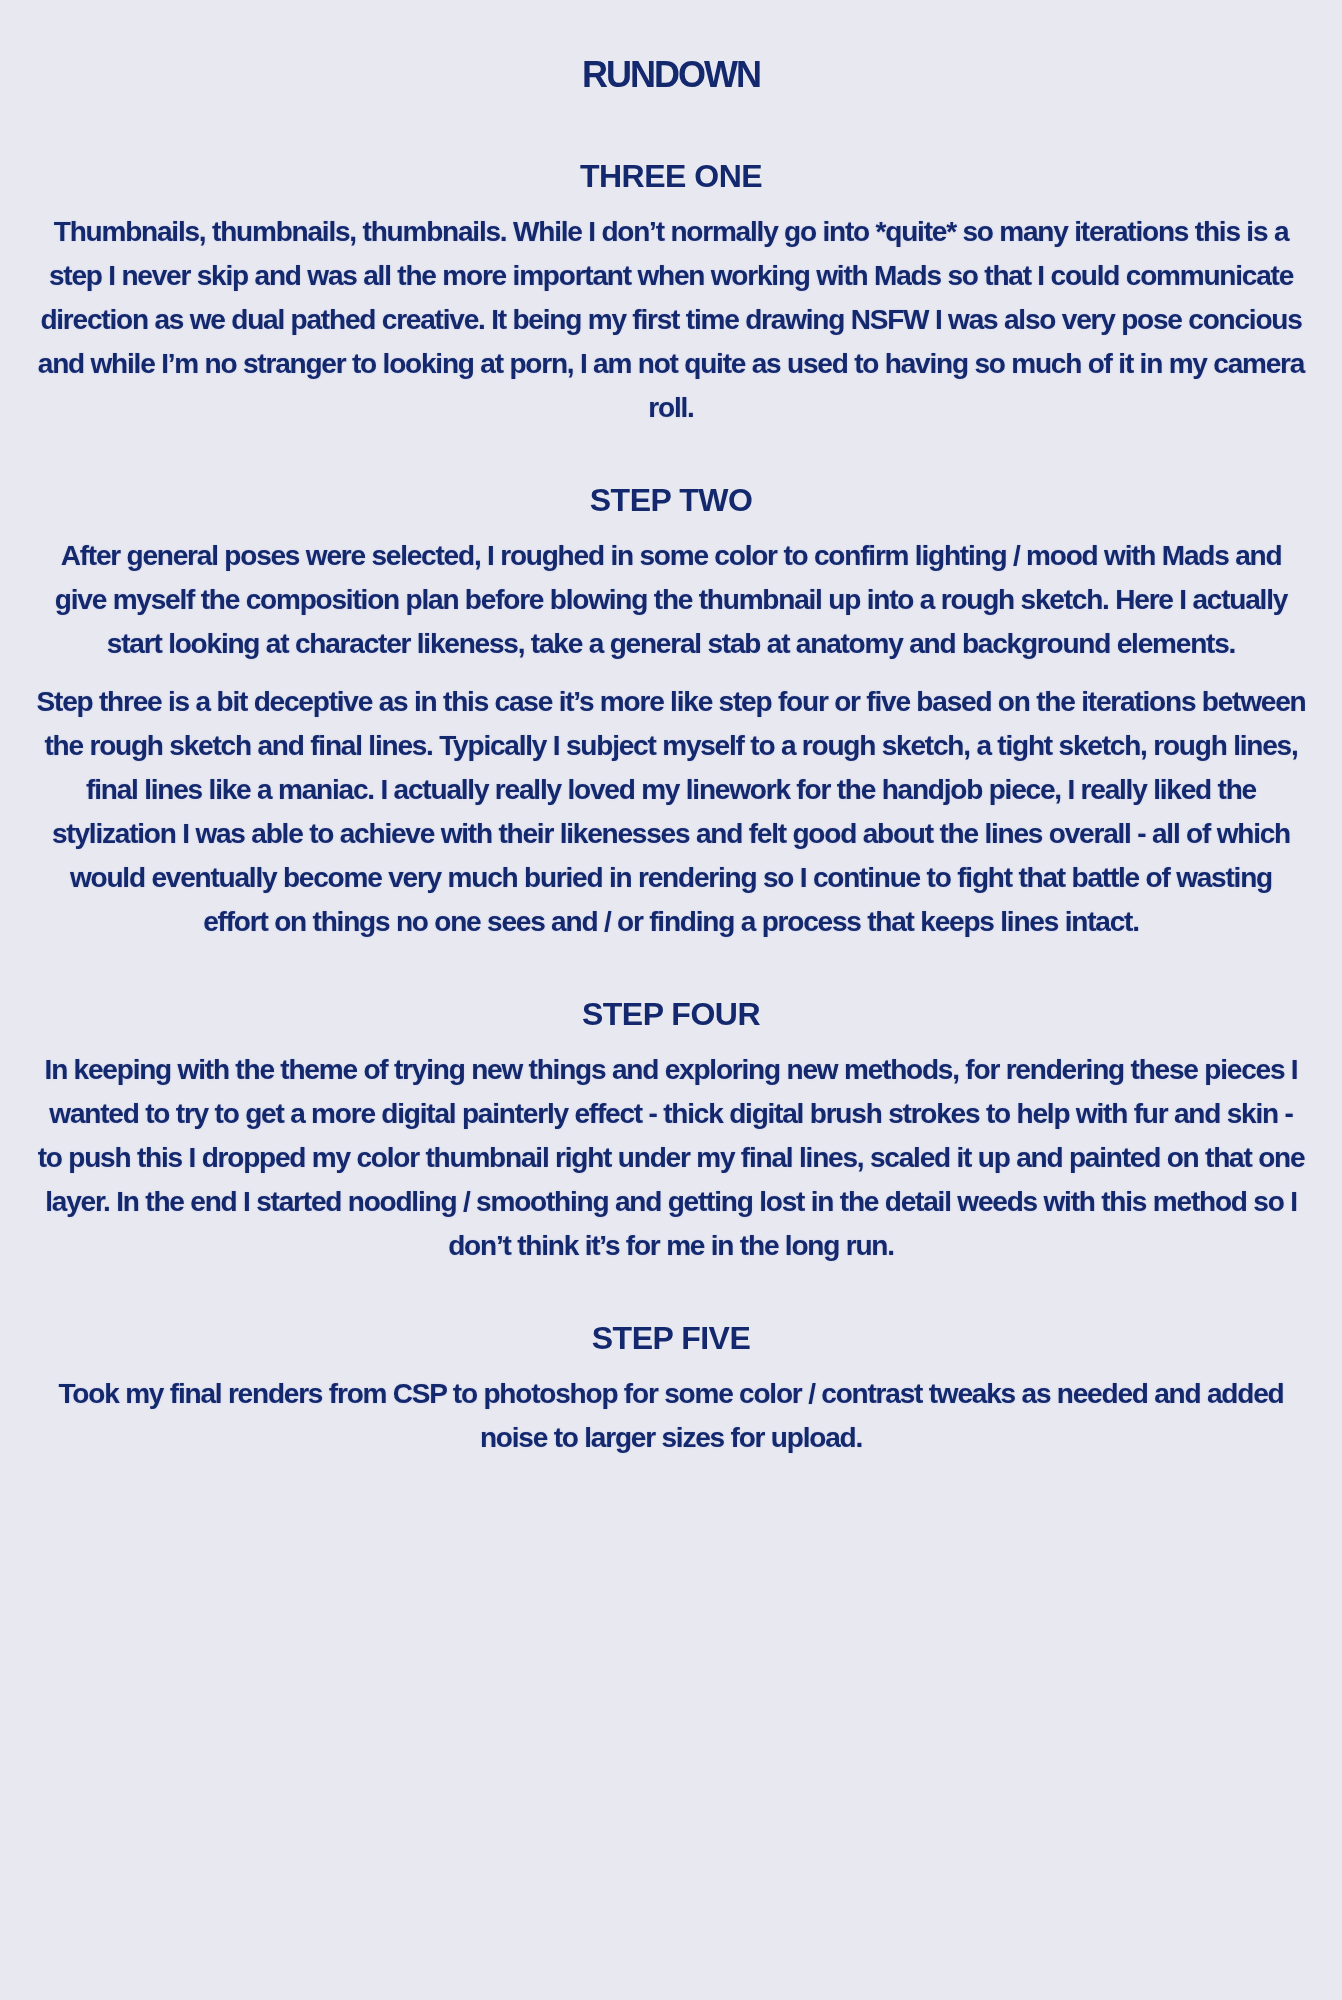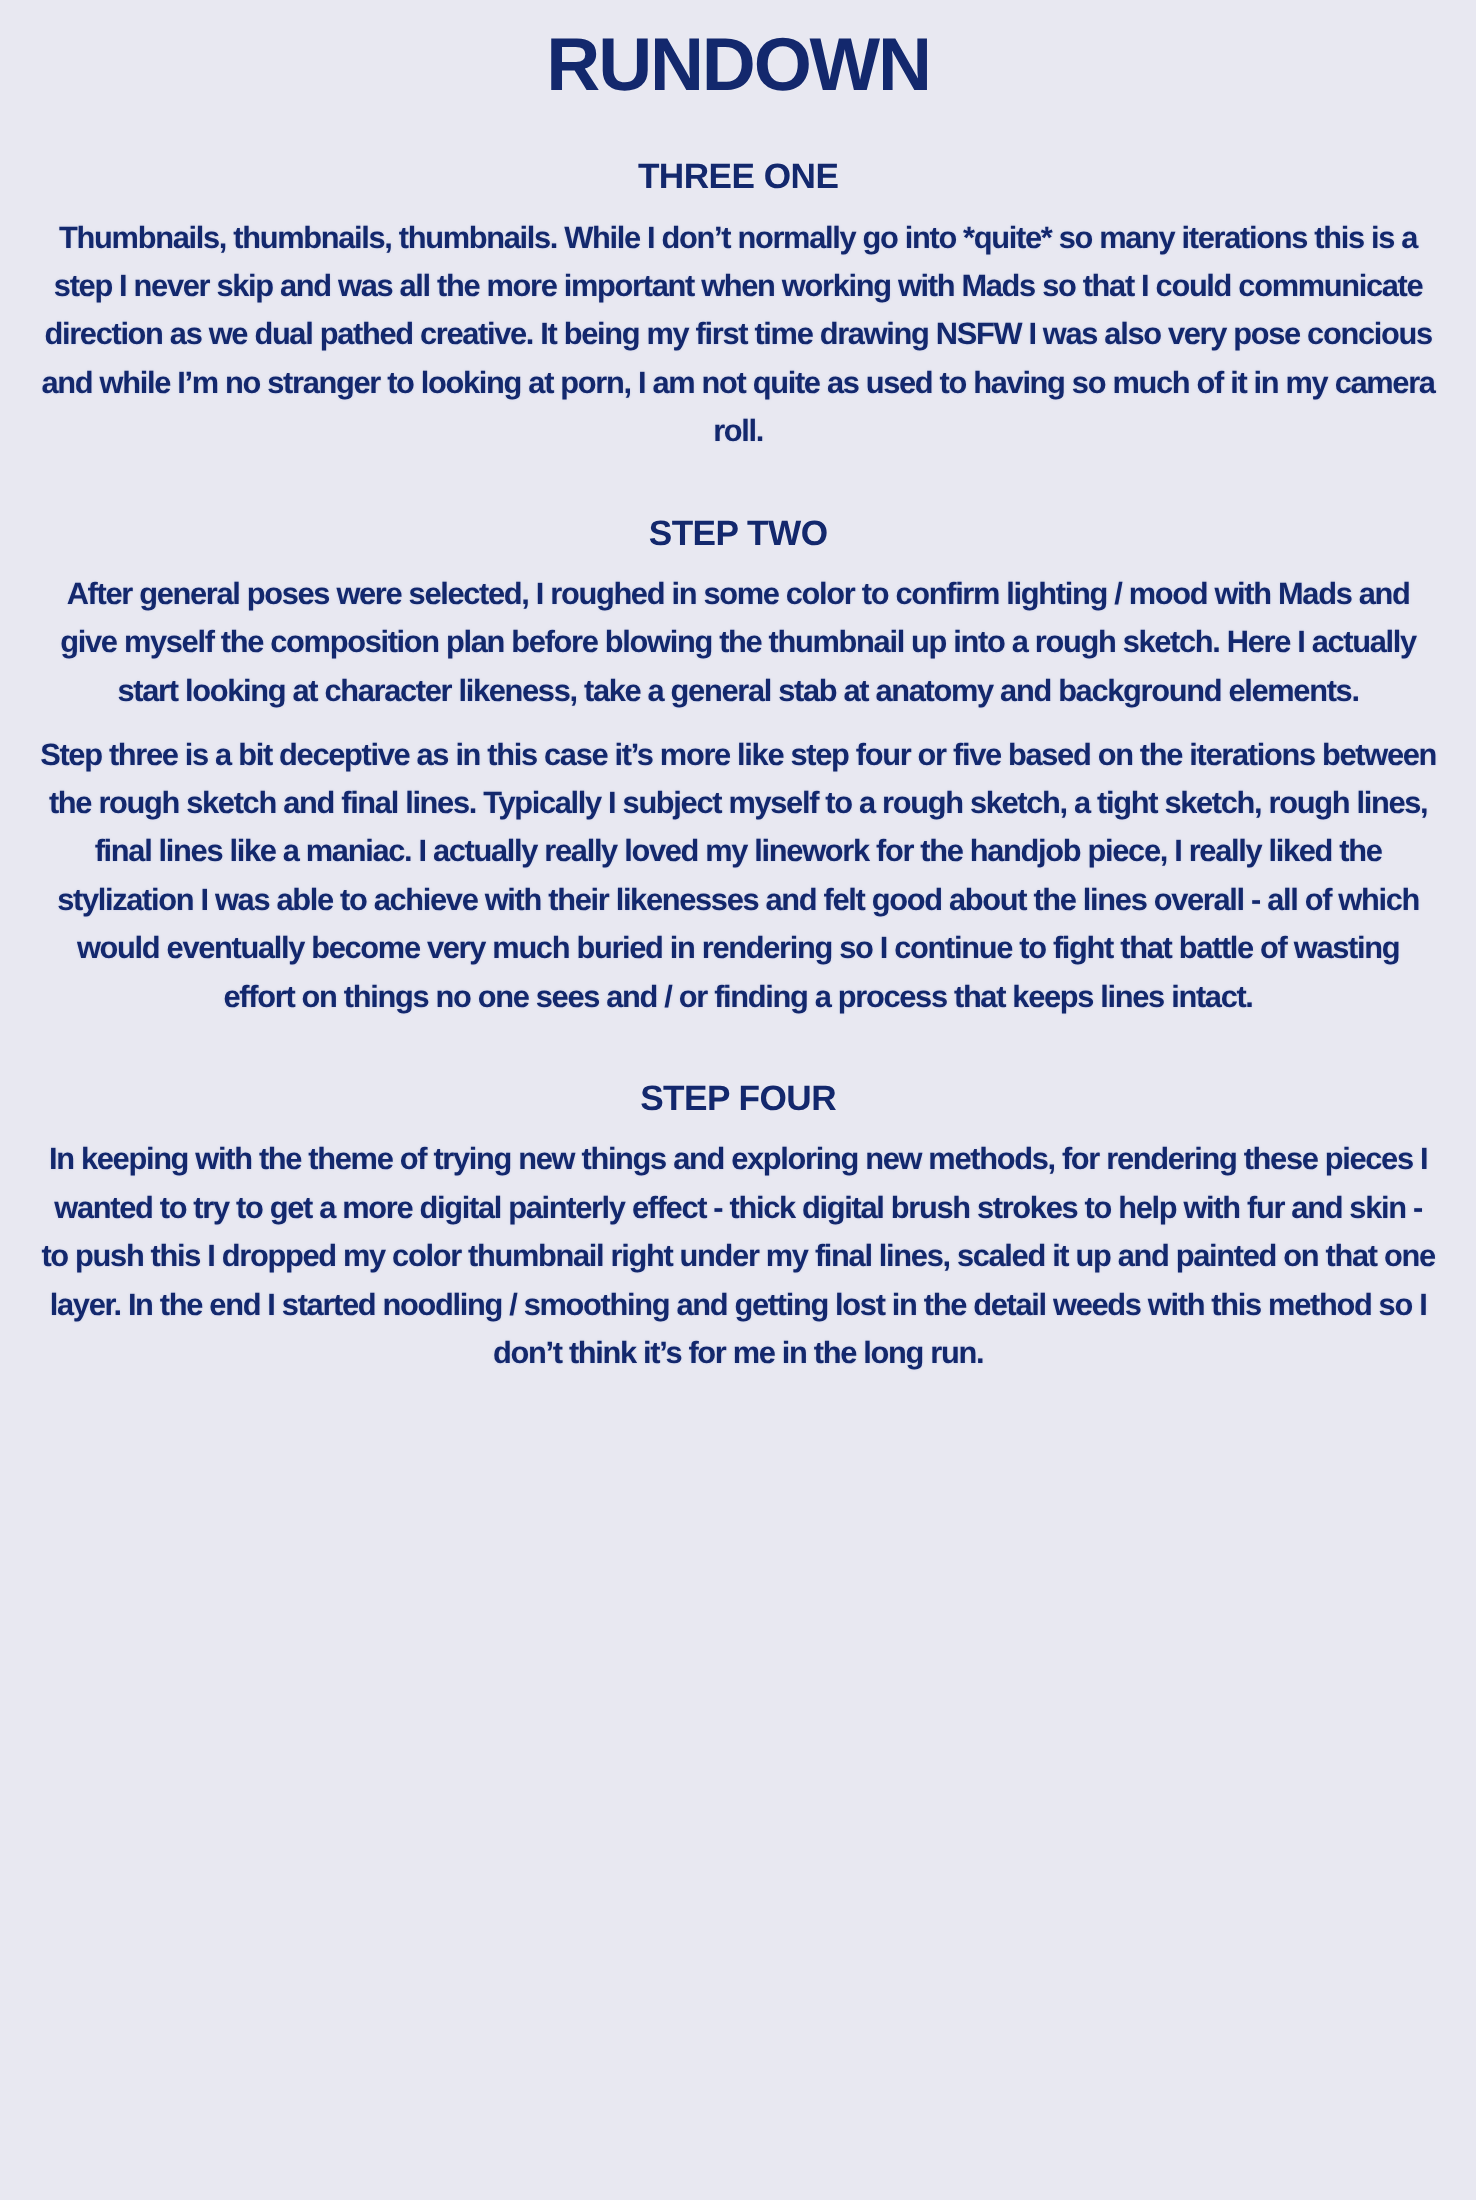--- a/index.html
+++ b/index.html
@@ -14,22 +14,22 @@
     box-sizing: border-box;
     padding: 28px 36px 20px 36px;
     background: #e8e8f1;
     overflow: hidden;
     text-align: center;
     color: #13286d;
     font-family: "Liberation Sans", "DejaVu Sans", sans-serif;
     font-weight: bold;
   }
   .doc-title {
-    margin: 0;
-    font-size: 68px;
+    margin: 16px;
+    font-size: 36px;
     line-height: 62px;
     letter-spacing: -2px;
     color: #13286d;
   }
   .section-heading {
     margin: 50px 0 0 0;
     font-size: 32px;
     line-height: 40px;
     letter-spacing: -0.5px;
     color: #13286d;
@@ -63,14 +63,18 @@
 
   <div class="section">
     <p class="section-body">Step three is a bit deceptive as in this case it’s more like step four or five based on the iterations between the rough sketch and final lines. Typically I subject myself to a rough sketch, a tight sketch, rough lines, final lines like a maniac. I actually really loved my linework for the handjob piece, I really liked the stylization I was able to achieve with their likenesses and felt good about the lines overall - all of which would eventually become very much buried in rendering so I continue to fight that battle of wasting effort on things no one sees and / or finding a process that keeps lines intact.</p>
   </div>
 
   <div class="section">
     <h2 class="section-heading">STEP FOUR</h2>
     <p class="section-body">In keeping with the theme of trying new things and exploring new methods, for rendering these pieces I wanted to try to get a more digital painterly effect - thick digital brush strokes to help with fur and skin - to push this I dropped my color thumbnail right under my final lines, scaled it up and painted on that one layer. In the end I started noodling / smoothing and getting lost in the detail weeds with this method so I don’t think it’s for me in the long run.</p>
   </div>
 
+  <div class="section">
+    <h2 class="section-heading">STEP FIVE</h2>
+    <p class="section-body">Took my final renders from CSP to photoshop for some color / contrast tweaks as needed and added noise to larger sizes for upload.</p>
+  </div>
 
 </div>
 
 </body></html>

